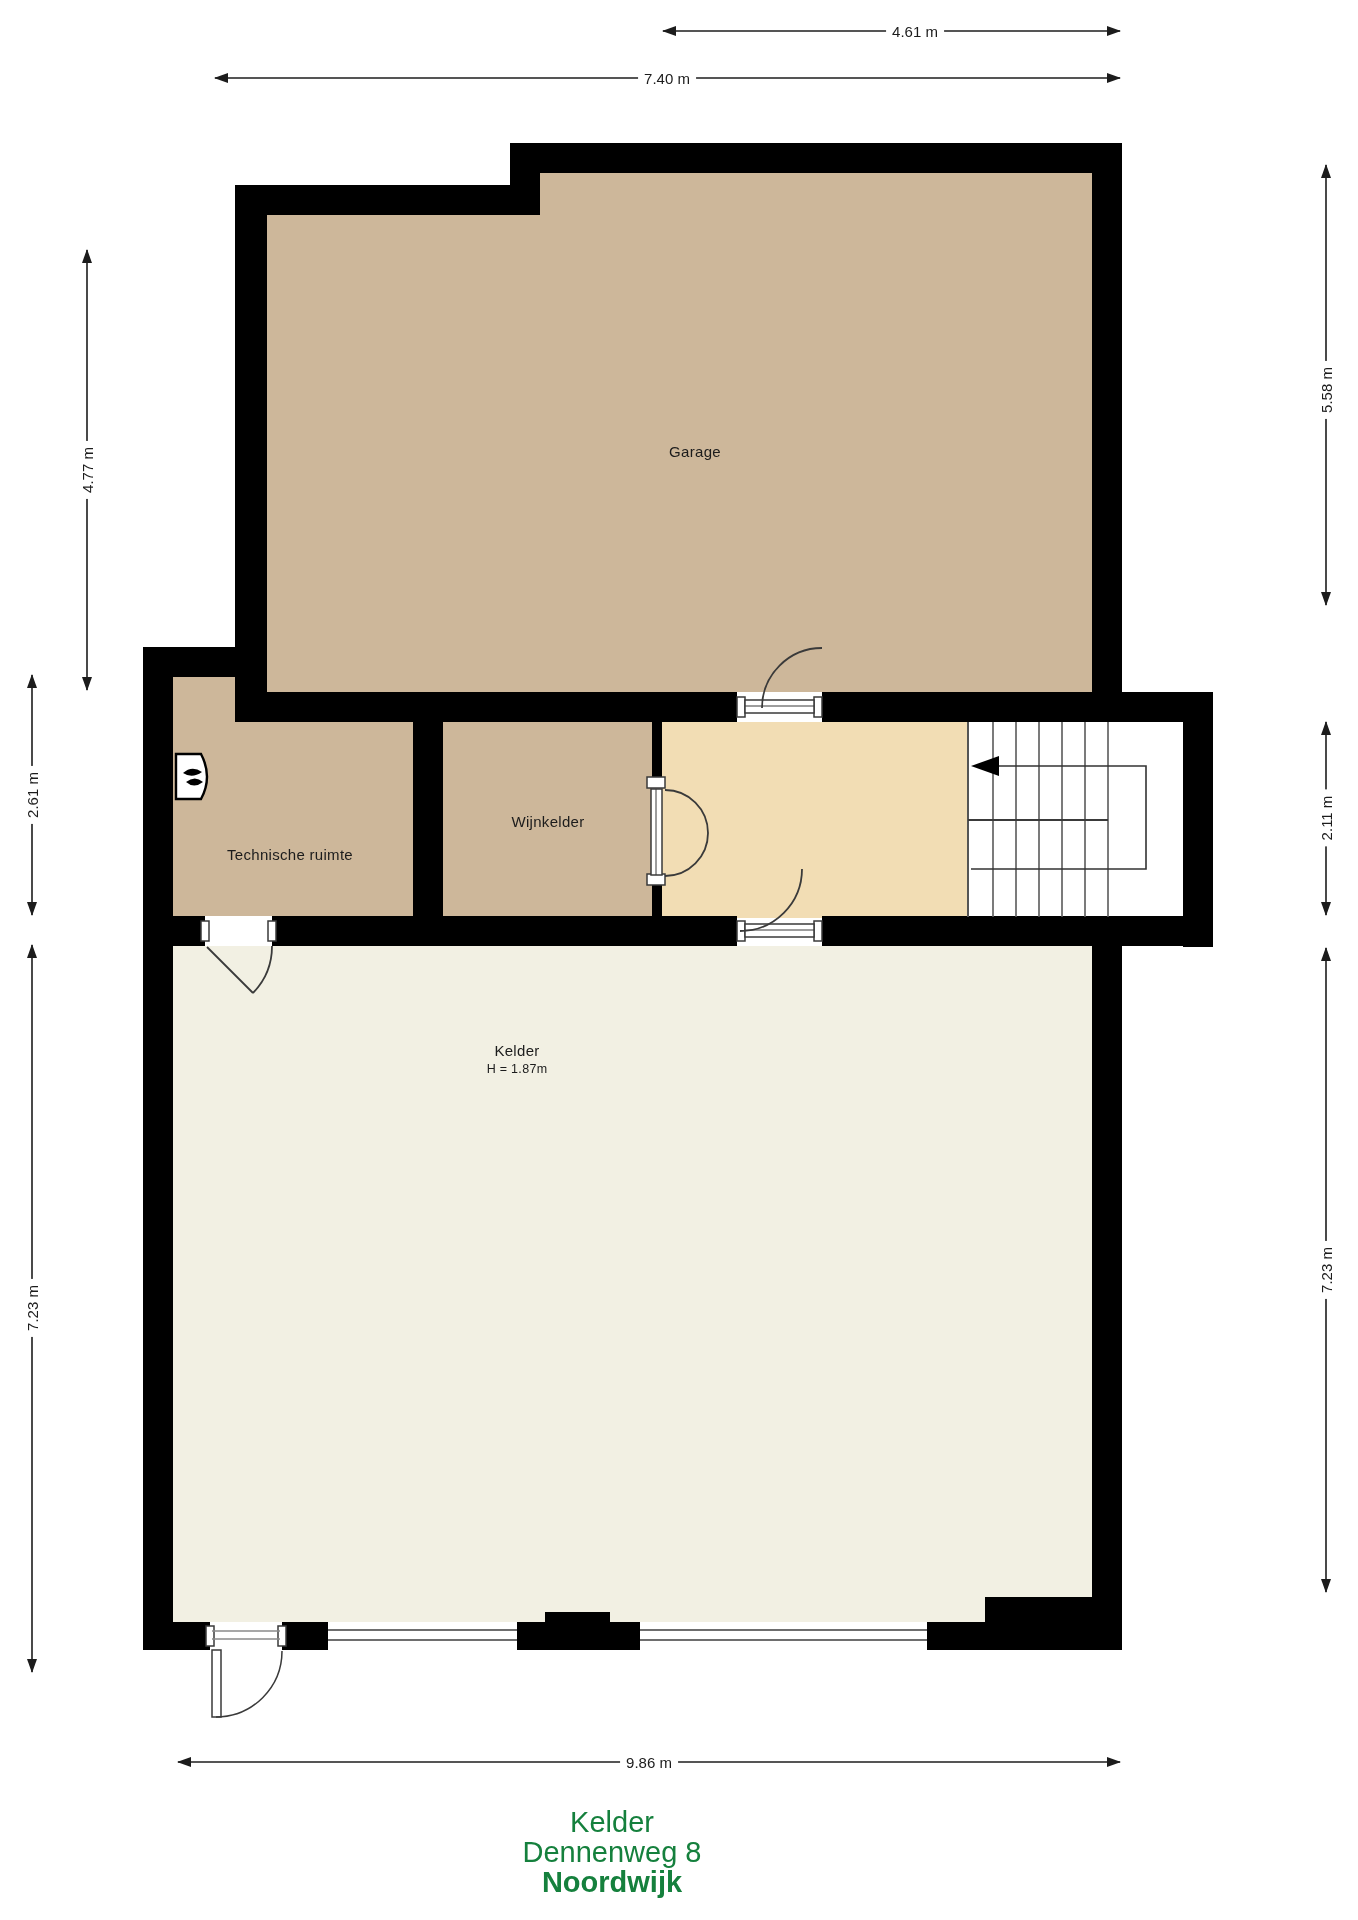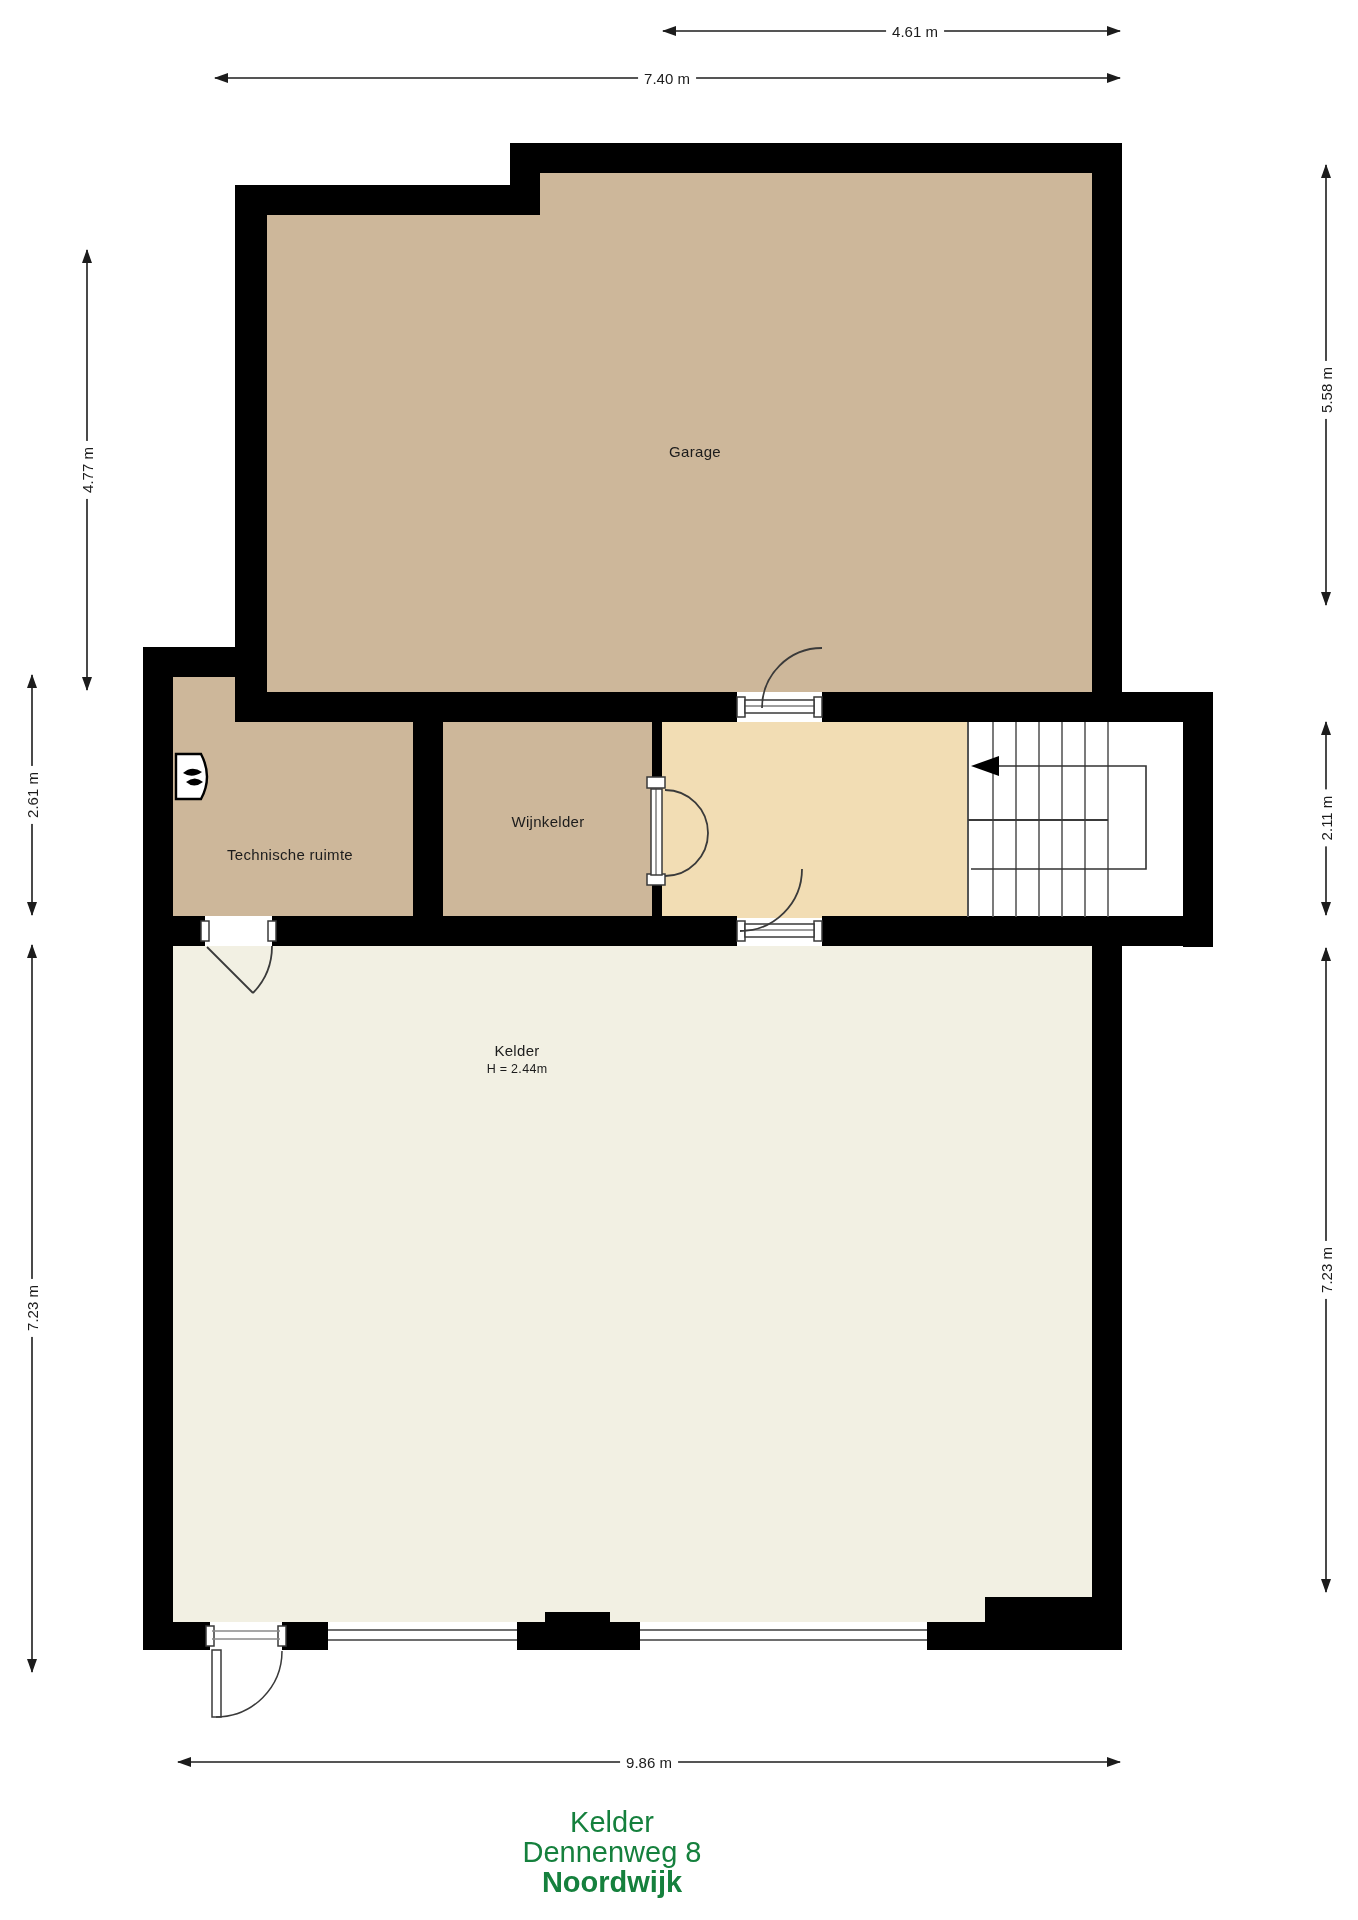--- a/index.html
+++ b/index.html
@@ -156,21 +156,21 @@
       <line x1="1326" y1="722" x2="1326" y2="915" marker-start="url(#ah)" marker-end="url(#ah)"></line>
       <line x1="1326" y1="948" x2="1326" y2="1592" marker-start="url(#ah)" marker-end="url(#ah)"></line>
       <line x1="178" y1="1762" x2="1120" y2="1762" marker-start="url(#ah)" marker-end="url(#ah)"></line>
     </g>
   </svg>
 
   <div class="lbl" style="left:695px;top:451px;">Garage</div>
   <div class="lbl" style="left:290px;top:814px;margin-top:40px;">Technische ruimte</div>
   <div class="lbl" style="left:548px;top:821px;">Wijnkelder</div>
   <div class="lbl" style="left:517px;top:1050px;">Kelder</div>
-  <div class="lbl sub" style="left:517px;top:1069px;">H = 2.44m</div>
+  <div class="lbl sub" style="left:517px;top:1069px;">H = 1.87m</div>
 
   <div class="dim" style="left:891px;top:31px;margin-left:24px;">4.61 m</div>
   <div class="dim" style="left:667px;top:78px;">7.40 m</div>
   <div class="dim vert" style="left:87px;top:470px;">4.77 m</div>
   <div class="dim vert" style="left:32px;top:795px;">2.61 m</div>
   <div class="dim vert" style="left:32px;top:1308px;">7.23 m</div>
   <div class="dim vert" style="left:1326px;top:390px;">5.58 m</div>
   <div class="dim vert" style="left:1326px;top:818px;">2.11 m</div>
   <div class="dim vert" style="left:1326px;top:1270px;">7.23 m</div>
   <div class="dim" style="left:649px;top:1762px;">9.86 m</div>

